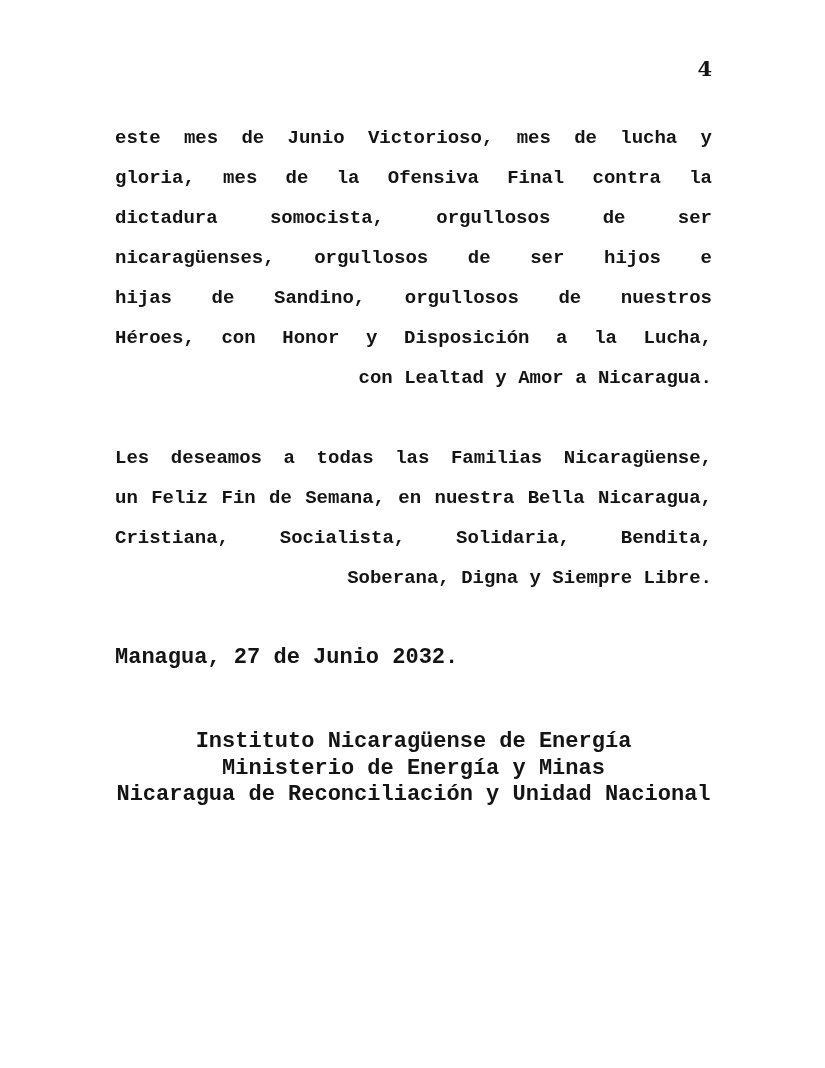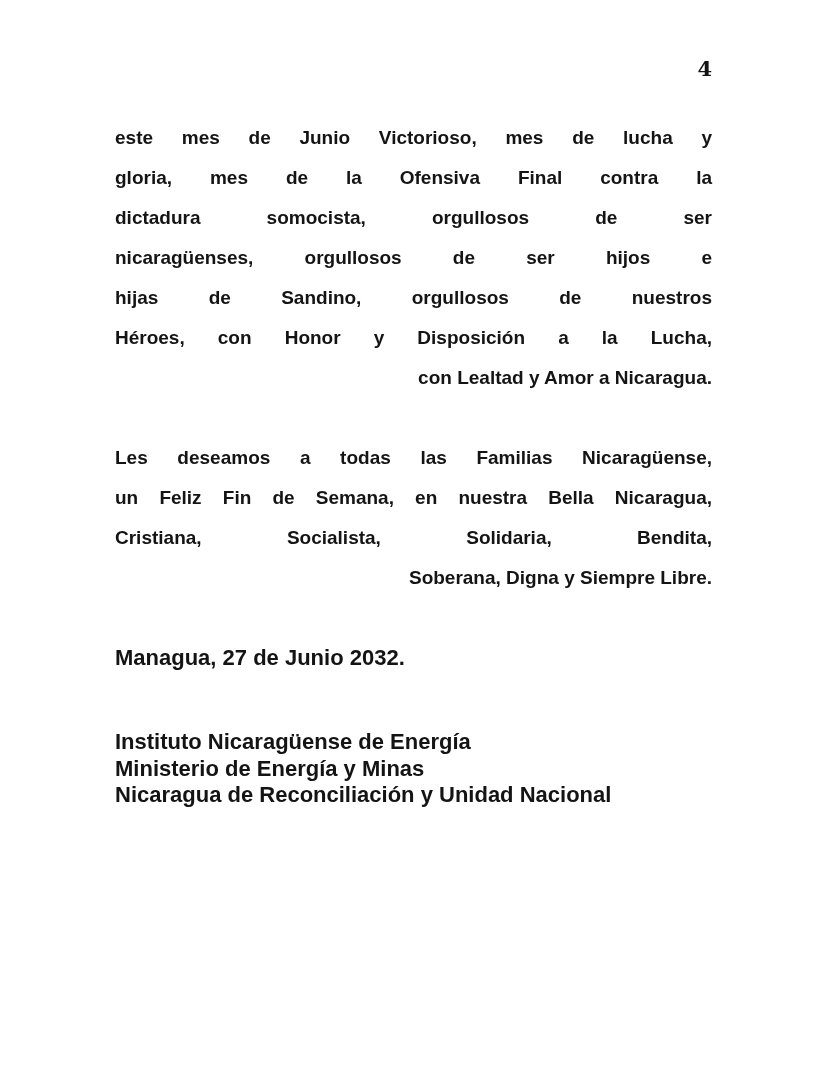--- a/index.html
+++ b/index.html
@@ -27,21 +27,21 @@
     font-weight: 700;
     font-size: 21px;
     line-height: 1;
   }
 
   .content {
     position: absolute;
     top: 118px;
     left: 115px;
     width: 597px;
-    font-family: Liberation Sans, sans-serif;
+    font-family: Liberation Mono, monospace;
     font-weight: 700;
   }
 
   .para {
     font-size: 19px;
     line-height: 40px;
     margin-bottom: 40px;
   }
 
   
@@ -58,21 +58,21 @@
   .dateline {
     font-size: 22px;
     line-height: 40px;
     margin-bottom: 51px;
     text-align: left;
   }
 
   .signature {
     font-size: 22px;
     line-height: 26.5px;
-    text-align: left;
+    text-align: center;
   }
 </style>
 </head>
 <body>
 
 <div class="page">
 
   <div class="page-number">4</div>
 
   <div class="content">

